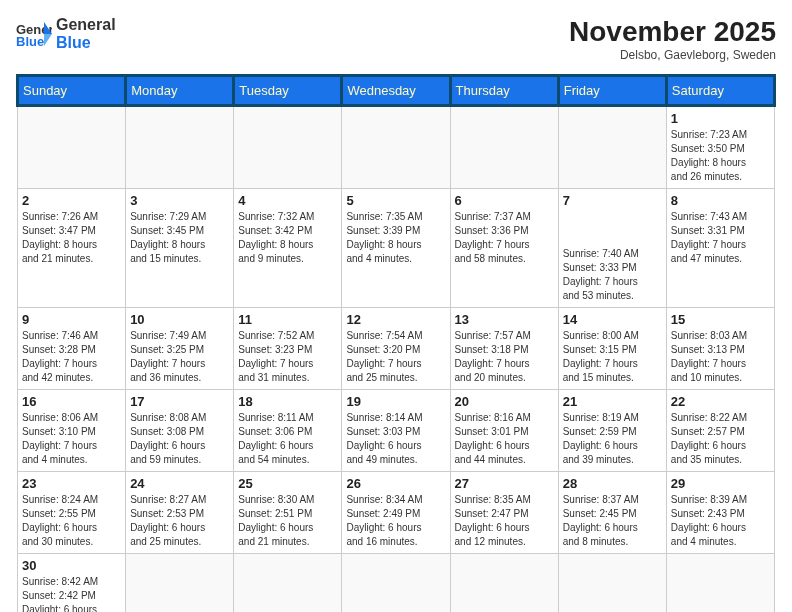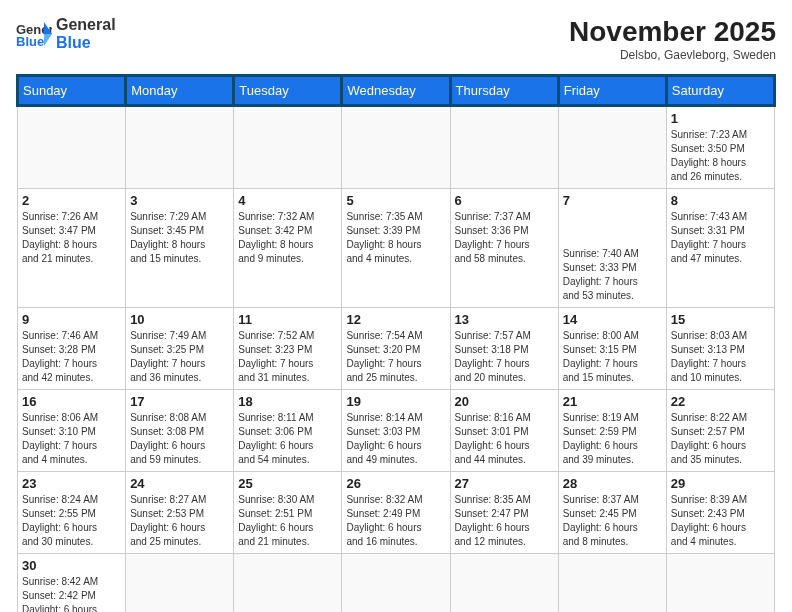--- a/index.html
+++ b/index.html
@@ -294,21 +294,21 @@
         </td>
         <td>
           <span class="day-number">25</span>
           <div class="day-info" style="white-space: pre-line;">Sunrise: 8:30 AM
 Sunset: 2:51 PM
 Daylight: 6 hours
 and 21 minutes.</div>
         </td>
         <td>
           <span class="day-number">26</span>
-          <div class="day-info" style="white-space: pre-line;">Sunrise: 8:32 AM
+          <div class="day-info" style="white-space: pre-line;">Sunrise: 8:34 AM
 Sunset: 2:49 PM
 Daylight: 6 hours
 and 16 minutes.</div>
         </td>
         <td>
           <span class="day-number">27</span>
           <div class="day-info" style="white-space: pre-line;">Sunrise: 8:35 AM
 Sunset: 2:47 PM
 Daylight: 6 hours
 and 12 minutes.</div>

